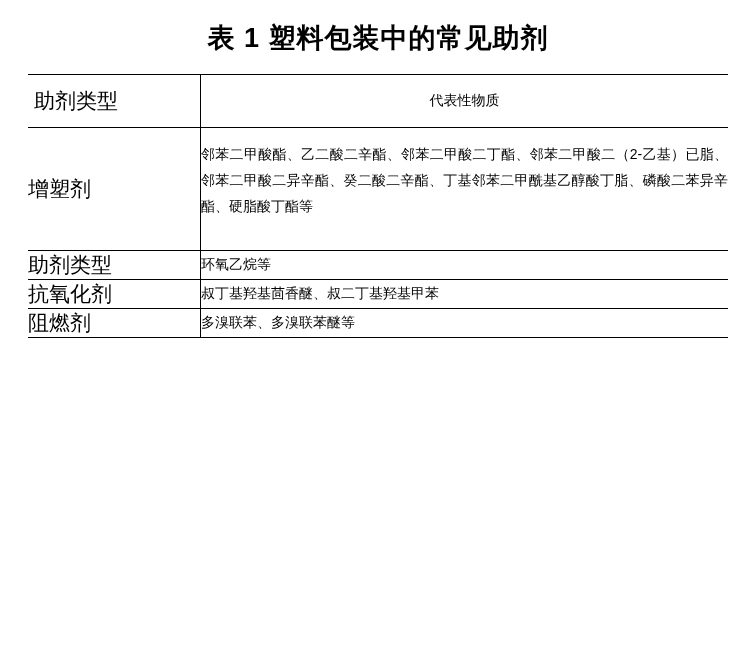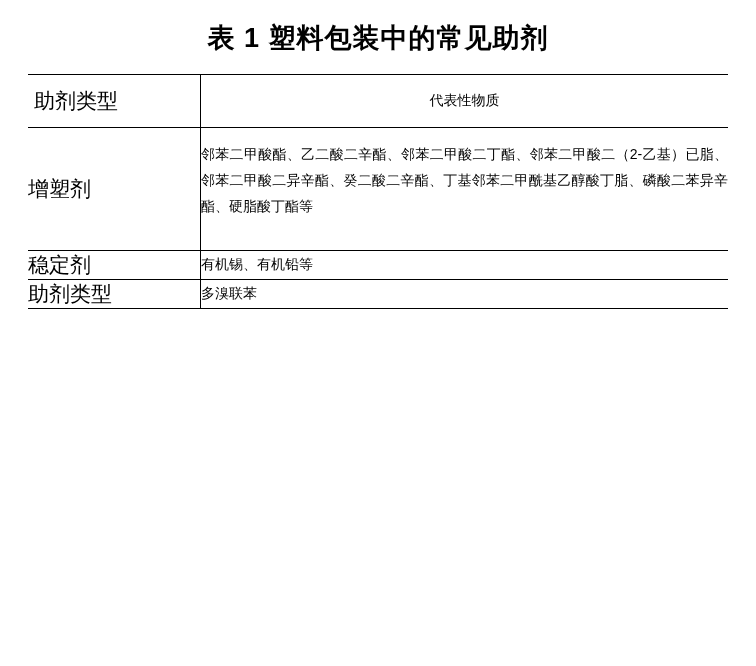--- a/index.html
+++ b/index.html
@@ -88,24 +88,28 @@
     <tbody>
       <tr class="head-row">
         <th class="col-type">助剂类型</th>
         <th class="col-sub">代表性物质</th>
       </tr>
       <tr class="row-tall">
         <td class="col-type">增塑剂</td>
         <td class="col-sub">邻苯二甲酸酯、乙二酸二辛酯、邻苯二甲酸二丁酯、邻苯二甲酸二（2-乙基）已脂、邻苯二甲酸二异辛酯、癸二酸二辛酯、丁基邻苯二甲酰基乙醇酸丁脂、磷酸二苯异辛酯、硬脂酸丁酯等</td>
       </tr>
       <tr>
-        <td class="col-type">稳定剂</td>
-        <td class="col-sub">有机锡、有机铅等</td>
+        <td class="col-type">助剂类型</td>
+        <td class="col-sub">环氧乙烷等</td>
       </tr>
       <tr>
-        <td class="col-type">助剂类型</td>
-        <td class="col-sub">多溴联苯</td>
+        <td class="col-type">抗氧化剂</td>
+        <td class="col-sub">叔丁基羟基茴香醚、叔二丁基羟基甲苯</td>
+      </tr>
+      <tr>
+        <td class="col-type">阻燃剂</td>
+        <td class="col-sub">多溴联苯、多溴联苯醚等</td>
       </tr>
     </tbody>
   </table>
 
   <div class="bottom-spacer"></div>
 </div>
 
 </body></html>

